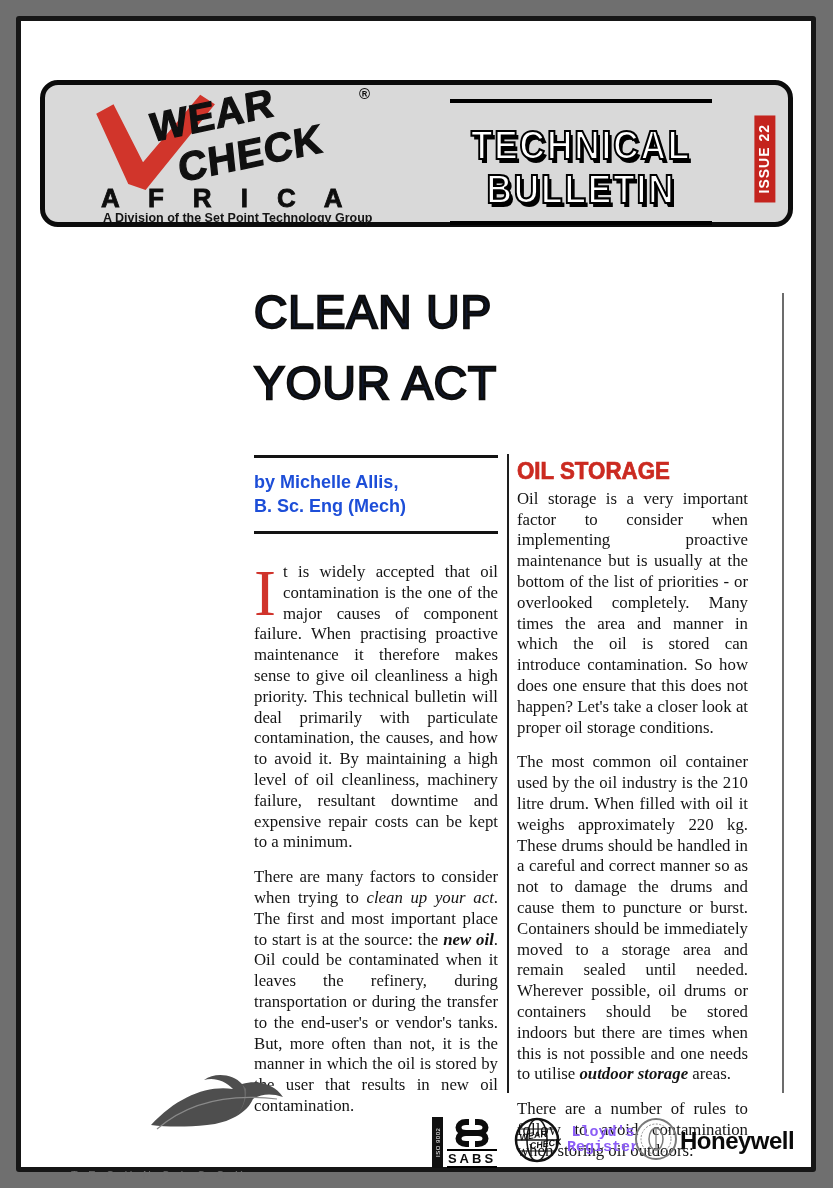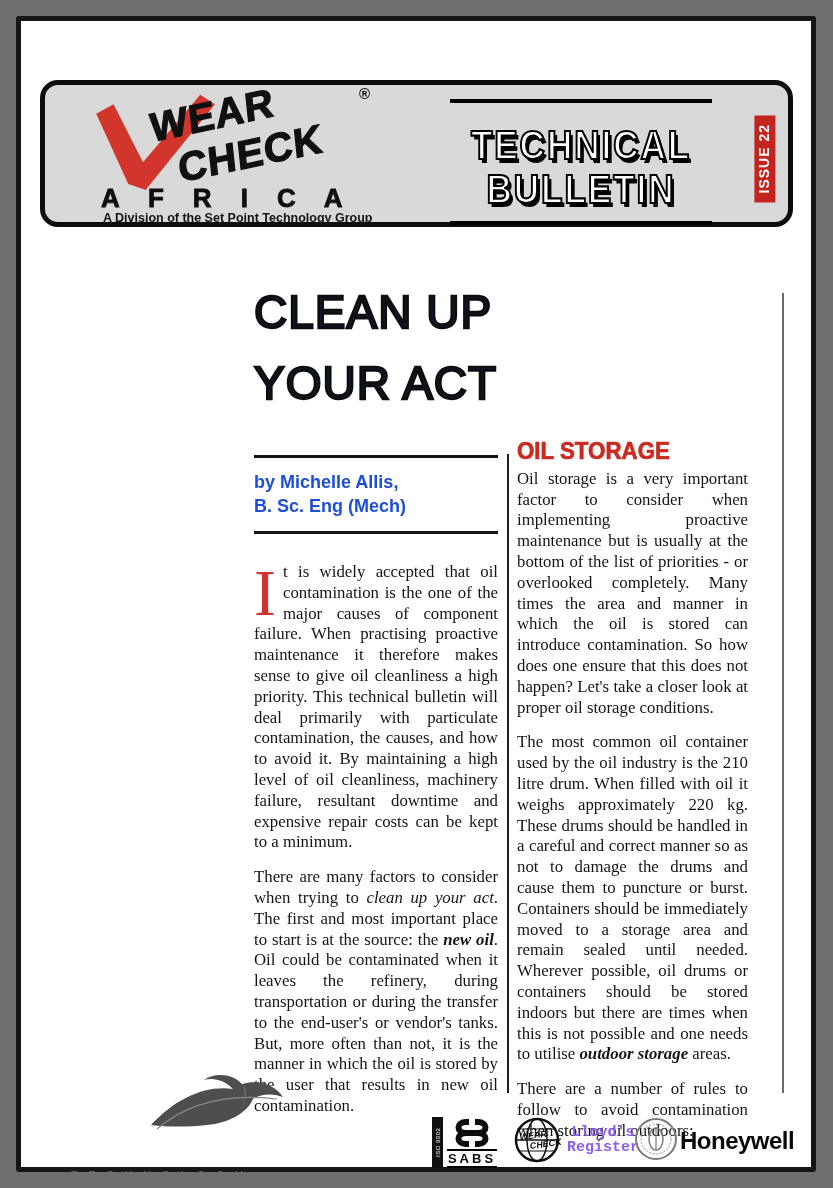--- a/index.html
+++ b/index.html
@@ -76,21 +76,21 @@
   }
   .rule-mid   { position:absolute; left:486px; top:433px; width:2px; height:639px; background:#1e1e1e; }
   .rule-right { position:absolute; left:761px; top:272px; width:2px; height:800px; background:#6c6c6c; }
 
   .body-text {
     font-family:"Liberation Serif", serif;
     font-size:16.8px; line-height:20.8px;
     text-align:justify; color:#141414;
   }
   .col-left  { position:absolute; left:233px; top:541px; width:244px; }
-  .col-right { position:absolute; left:496px; top:420px; width:231px; }
+  .col-right { position:absolute; left:496px; top:440px; width:231px; }
   .col-left p, .col-right p { margin:0 0 14px 0; }
   .dropcap {
     float:left; color:#d0332b;
     font-family:"Liberation Serif", serif;
     font-size:66px; line-height:53px;
     padding:4px 7px 0 0; font-weight:500;
   }
   .red-heading {
     font-family:"Liberation Sans", sans-serif;
     font-size:23px; font-weight:bold; color:#cb2a21;

